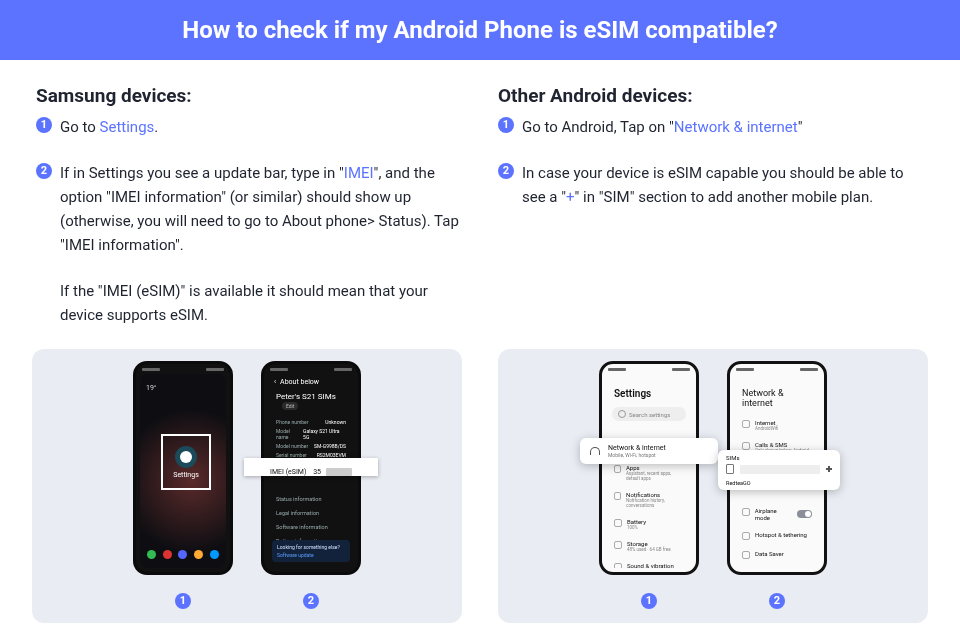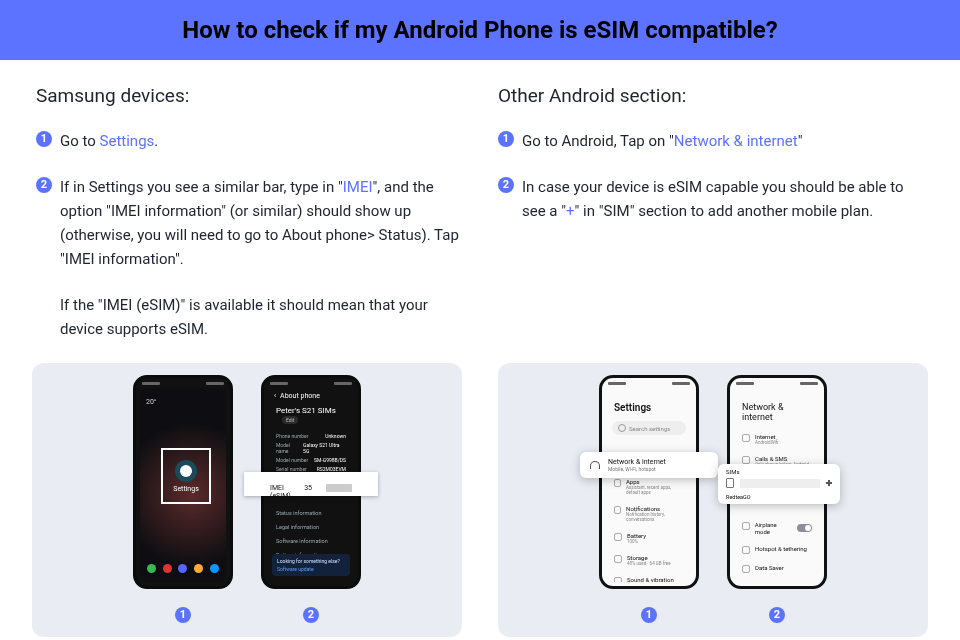--- a/index.html
+++ b/index.html
@@ -1,20 +1,20 @@
 <!DOCTYPE html>
 <html><head>
 <meta charset="utf-8">
 <style>
   * { box-sizing: border-box; margin: 0; padding: 0; }
   body { font-family: -apple-system, BlinkMacSystemFont, "Segoe UI", Roboto, Arial, sans-serif; background:#fff; color:#1f2430; width:960px; }
-  .header { background:#5b73ff; color:#000000; text-align:center; padding:16px 15px; font-size:24px; font-weight:700; }
+  .header { background:#5b73ff; color:#ffffff; text-align:center; padding:16px 15px; font-size:24px; font-weight:700; }
   .cols { display:flex; gap:36px; padding:24px 36px 0 36px; }
   .col { flex:1; }
-  .col h2 { font-size:19px; font-weight:400; margin-bottom:22px; }
+  .col h2 { font-size:19px; font-weight:700; margin-bottom:8px; }
   ol.steps { list-style:none; counter-reset:step; }
   ol.steps > li { position:relative; padding-left:24px; margin-bottom:22px; font-size:15px; line-height:1.6; }
   ol.steps > li::before { counter-increment:step; content:counter(step); position:absolute; left:0; top:2px; width:16px; height:16px; border-radius:50%; background:#5b73ff; color:#fff; font-size:11px; display:flex; align-items:center; justify-content:center; font-weight:700; }
   ol.steps > li p.extra { margin-top:22px; }
   .hl { color:#5b73ff; }
   .gallery-row { display:flex; gap:36px; padding:0 32px 24px 32px; }
   .gallery { flex:1; background:#e9ecf3; border-radius:12px; padding:12px 16px 14px 16px; display:flex; flex-direction:column; align-items:center; }
   .phones { display:flex; gap:28px; align-items:flex-start; justify-content:center; width:100%; }
   .phone { width:100px; height:214px; border-radius:14px; background:#111; border:3px solid #0b0b0b; position:relative; overflow:visible; }
   .phone.light { background:#fafafa; border-color:#111; }
@@ -31,22 +31,22 @@
   .dock { position:absolute; bottom:4px; left:4px; right:4px; height:14px; display:flex; justify-content:space-around; }
   .dock span { width:9px; height:9px; border-radius:50%; }
   .dock span:nth-child(1){background:#3b5;} .dock span:nth-child(2){background:#d33;} .dock span:nth-child(3){background:#56f;} .dock span:nth-child(4){background:#fa3;} .dock span:nth-child(5){background:#09f;}
   
   .about-hdr { color:#fff; font-size:7px; padding:4px 6px; display:flex; align-items:center; gap:4px; }
   .about-title { color:#fff; font-size:8px; padding:2px 8px; }
   .edit-pill { display:inline-block; background:#2a2a2a; color:#bbb; font-size:5px; padding:1px 4px; border-radius:6px; margin-left:6px; }
   .info-lines { padding:4px 8px; }
   .info-line { display:flex; justify-content:space-between; font-size:5px; color:#9aa; margin:3px 0; }
   .info-line .v { color:#fff; }
-  .imei-band { position:absolute; top:94px; left:-20px; right:-20px; background:#fff; height:18px; display:flex; align-items:flex-start; padding:12px 26px; font-size:7px; color:#111; box-shadow:0 1px 4px rgba(0,0,0,.3); }
-  .imei-band .r { margin-left:auto; display:flex; align-items:center; gap:14px; }
+  .imei-band { position:absolute; top:94px; left:-20px; right:-20px; background:#fff; height:18px; display:flex; align-items:flex-end; padding:0 26px; font-size:7px; color:#111; box-shadow:0 1px 4px rgba(0,0,0,.3); }
+  .imei-band .r { margin-left:auto; display:flex; align-items:center; gap:5px; }
   .imei-blur { width:26px; height:8px; background:#ccc; border-radius:1px; }
   .sec-rows { position:absolute; top:118px; left:6px; right:6px; }
   .sec-rows div { font-size:5.5px; color:#9aa; padding:4px 2px; }
   .looking { position:absolute; bottom:6px; left:4px; right:4px; background:#13223b; border-radius:4px; padding:4px 5px; }
   .looking .q { color:#cfe1ff; font-size:5px; }
   .looking .a { color:#5b9dff; font-size:5px; margin-top:2px; }
   
   .lt-title { font-size:10px; font-weight:600; padding:14px 8px 6px 8px; color:#111; }
   .search-pill { margin:2px 6px; background:#eee; border-radius:10px; font-size:6px; color:#888; padding:3px 6px; display:flex; align-items:center; gap:3px; }
   .search-pill::before { content:""; width:6px; height:6px; border:1px solid #999; border-radius:50%; }
@@ -85,27 +85,27 @@
 </div>
 
 <div class="cols">
   <div class="col">
     <h2>Samsung devices:</h2>
     <ol class="steps">
       <li>
         <span>Go to </span><span class="hl">Settings</span><span>.</span>
       </li>
       <li>
-        <span>If in Settings you see a similar bar, type in "</span><span class="hl">IMEI</span><span>", and the option "IMEI information" (or similar) should show up (otherwise, you will need to go to About phone&gt; Status). Tap "IMEI information".</span>
+        <span>If in Settings you see a update bar, type in "</span><span class="hl">IMEI</span><span>", and the option "IMEI information" (or similar) should show up (otherwise, you will need to go to About phone&gt; Status). Tap "IMEI information".</span>
         <p class="extra">If the "IMEI (eSIM)" is available it should mean that your device supports eSIM.</p>
       </li>
     </ol>
   </div>
   <div class="col">
-    <h2>Other Android section:</h2>
+    <h2>Other Android devices:</h2>
     <ol class="steps">
       <li>
         <span>Go to Android, Tap on "</span><span class="hl">Network &amp; internet</span><span>"</span>
       </li>
       <li>
         <span>In case your device is eSIM capable you should be able to see a "</span><span class="hl">+</span><span>" in "SIM" section to add another mobile plan.</span>
       </li>
     </ol>
   </div>
 </div>
@@ -115,21 +115,21 @@
   <div class="gallery">
     <div class="phones">
 
       <div class="phone">
         <div class="statusbar">
             <span></span>
             <span></span>
           </div>
         <div class="screen">
           <div class="wall"></div>
-          <div class="weather">20°</div>
+          <div class="weather">19°</div>
           <div class="settings-frame">
             <div class="gear"></div>
             <div class="settings-label">Settings</div>
           </div>
           <div class="dock">
               <span></span>
               <span></span>
               <span></span>
               <span></span>
               <span></span>
@@ -138,21 +138,21 @@
       </div>
 
       <div class="phone">
         <div class="statusbar">
             <span></span>
             <span></span>
           </div>
         <div class="screen">
           <div class="about-hdr">
             <span>‹</span>
-            <span>About phone</span>
+            <span>About below</span>
           </div>
           <div class="about-title">
             <span>Peter's S21 SIMs</span>
             <span class="edit-pill">Edit</span>
           </div>
           <div class="info-lines">
             <div class="info-line">
                 <span>Phone number</span>
                 <span class="v">Unknown</span>
               </div>

